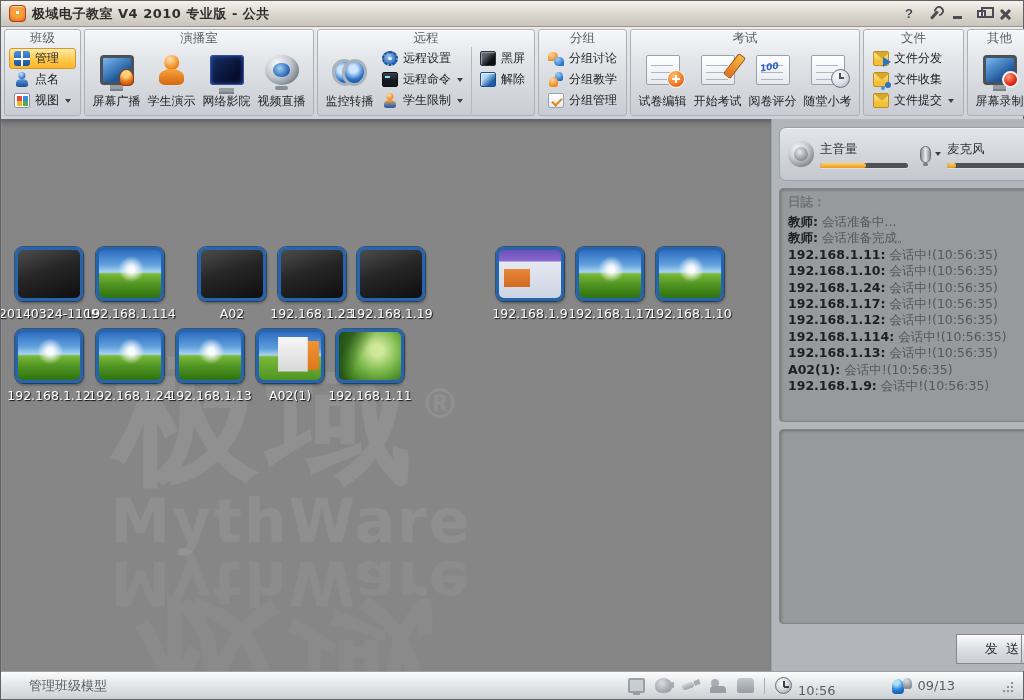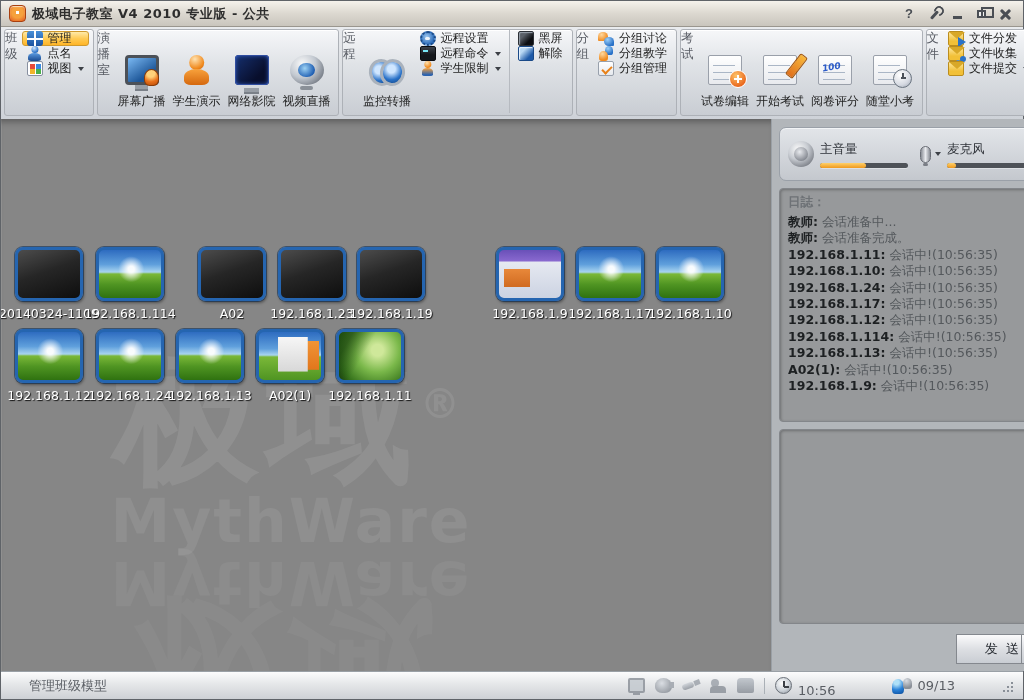--- a/index.html
+++ b/index.html
@@ -18,28 +18,28 @@
   .glyph-restore::before { content:""; position:absolute; left:2px; top:-5px; width:9px; height:7px; border:2px solid #4a4e54; }
   .glyph-close { width:12px; height:12px; position:relative; }
   .glyph-close::before,.glyph-close::after { content:""; position:absolute; left:5px; top:0; width:3px; height:13px; background:#4a4e54; border-radius:1px; }
   .glyph-close::before { transform:rotate(45deg); } .glyph-close::after { transform:rotate(-45deg); }
   .wrench-icon { width:13px; height:13px; position:relative; }
   .wrench-icon::before { content:""; position:absolute; left:6px; top:3px; width:3px; height:10px; background:#4a4e54; border-radius:1px; transform:rotate(42deg); }
   .wrench-icon::after { content:""; position:absolute; left:7px; top:-1px; width:6px; height:6px; border:2px solid #4a4e54; border-radius:50%; border-bottom-color:transparent; transform:rotate(42deg); }
 
   
   .ribbon { height:92px; flex:none; background:linear-gradient(#e9ebee,#ced2d8); display:flex; gap:3px; padding:2px 3px 3px; }
-  .rb-group { background:linear-gradient(#f6f7f9,#e0e3e7 40%,#c9cdd3); border:1px solid #adb1b7; border-radius:3px; box-shadow:inset 0 1px 0 #fff; display:flex; flex-direction:row; }
+  .rb-group { background:linear-gradient(#f6f7f9,#e0e3e7 40%,#c9cdd3); border:1px solid #adb1b7; border-radius:3px; box-shadow:inset 0 1px 0 #fff; display:flex; flex-direction:column; }
   .rb-title { height:17px; line-height:16px; text-align:center; font-size:12.5px; color:#585c64; }
   .rb-content { flex:1; display:flex; align-items:stretch; padding:0 4px 2px; }
   .rb-col { display:flex; flex-direction:column; justify-content:flex-start; padding-top:1px; }
   .rb-col.big { flex-direction:row; align-items:stretch; }
   .rb-col.stack + .rb-col.stack { border-left:1px solid #b6bac0; margin-left:3px; padding-left:3px; }
   button.big-btn { width:55px; border:none; background:transparent; display:flex; flex-direction:column; align-items:center; justify-content:flex-end; gap:5px; padding:2px 0 3px; font-size:12px; color:#1e1e1e; cursor:default; font-family:inherit; }
-  button.stack-btn { height:15px; border:1px solid transparent; background:transparent; display:flex; align-items:center; gap:5px; padding:0 4px; font-size:12px; color:#1e1e1e; cursor:default; white-space:nowrap; font-family:inherit; }
+  button.stack-btn { height:21px; border:1px solid transparent; background:transparent; display:flex; align-items:center; gap:5px; padding:0 4px; font-size:12px; color:#1e1e1e; cursor:default; white-space:nowrap; font-family:inherit; }
   button.stack-btn.selected { background:linear-gradient(#ffeaa9,#ffcb55 50%,#ffb527); border:1px solid #d09a2d; border-radius:3px; }
   .caret { width:0; height:0; border-left:3.5px solid transparent; border-right:3.5px solid transparent; border-top:4px solid #3c4046; display:inline-block; margin-left:1px; }
 
   
   .icon { position:relative; display:inline-block; flex:none; }
   .big-btn .icon { width:34px; height:30px; margin-bottom:3px; }
   .stack-btn .icon { width:16px; height:15px; }
 
   .manage-icon { border-radius:3px; background:linear-gradient(#fff,#fff) center/2px 100% no-repeat, linear-gradient(#fff,#fff) center/100% 2px no-repeat, linear-gradient(#4a90d8,#1a52a0); }
   .rollcall-icon::before { content:""; position:absolute; left:50%; transform:translateX(-50%); top:0; width:45%; height:48%; border-radius:50%; background:radial-gradient(circle at 38% 30%, #cfe6ff, #2a72c8 70%, #0a3a78); }

